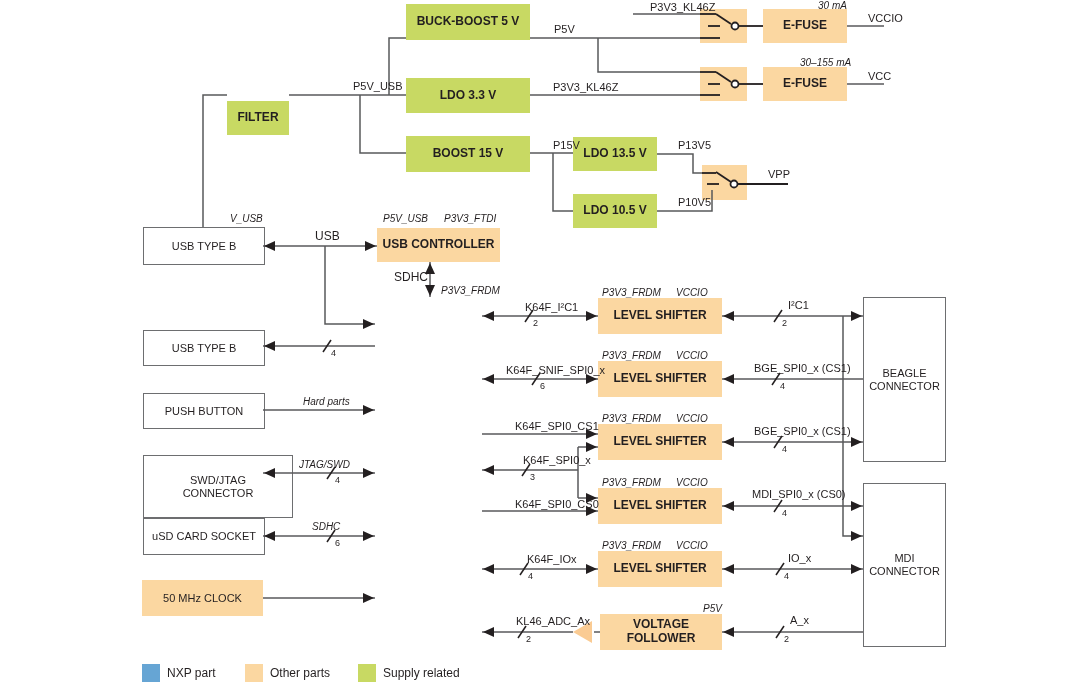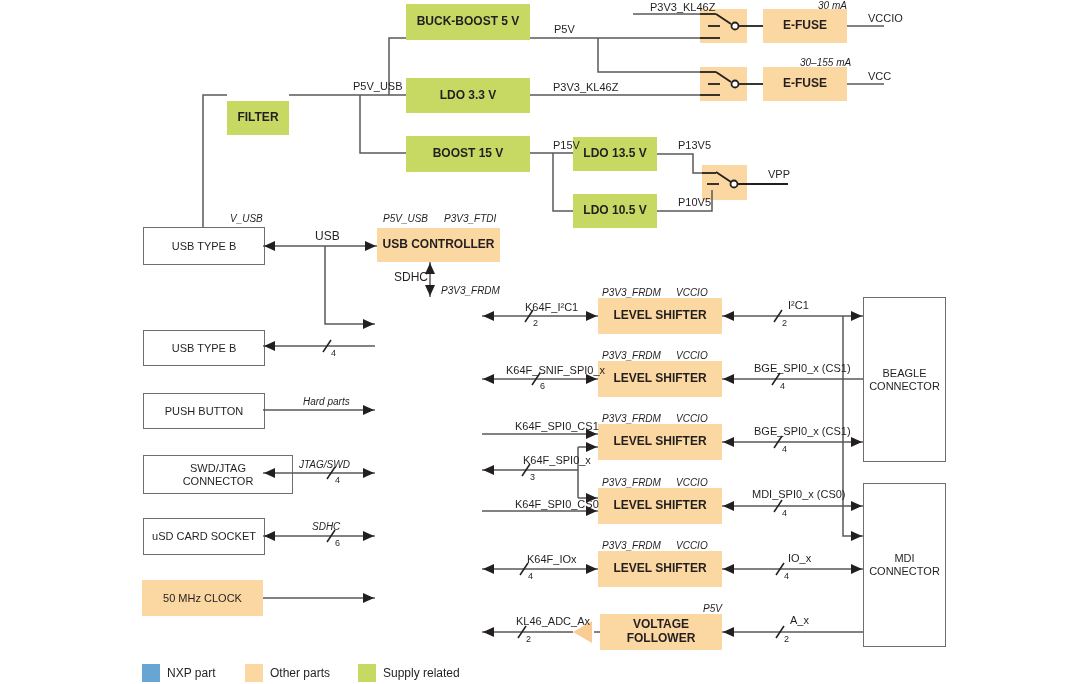--- a/index.html
+++ b/index.html
@@ -57,21 +57,21 @@
 
   <div class="box white" style="left:143px;top:227px;width:120px;height:36px;">
       <span>USB TYPE B</span>
     </div>
   <div class="box white" style="left:143px;top:330px;width:120px;height:34px;">
       <span>USB TYPE B</span>
     </div>
   <div class="box white" style="left:143px;top:393px;width:120px;height:34px;">
       <span>PUSH BUTTON</span>
     </div>
-  <div class="box white" style="left:143px;top:455px;width:120px;height:37px;padding:0 14px;">
+  <div class="box white" style="left:143px;top:455px;width:120px;height:37px;padding:12px 14px;">
       <span>SWD/JTAG CONNECTOR</span>
     </div>
   <div class="box white" style="left:143px;top:518px;width:120px;height:35px;">
       <span>uSD CARD SOCKET</span>
     </div>
   <div class="box orange plainbox" style="left:142px;top:580px;width:121px;height:36px;">
       <span>50 MHz CLOCK</span>
     </div>
 
   <div class="box orange" style="left:377px;top:228px;width:123px;height:34px;">

